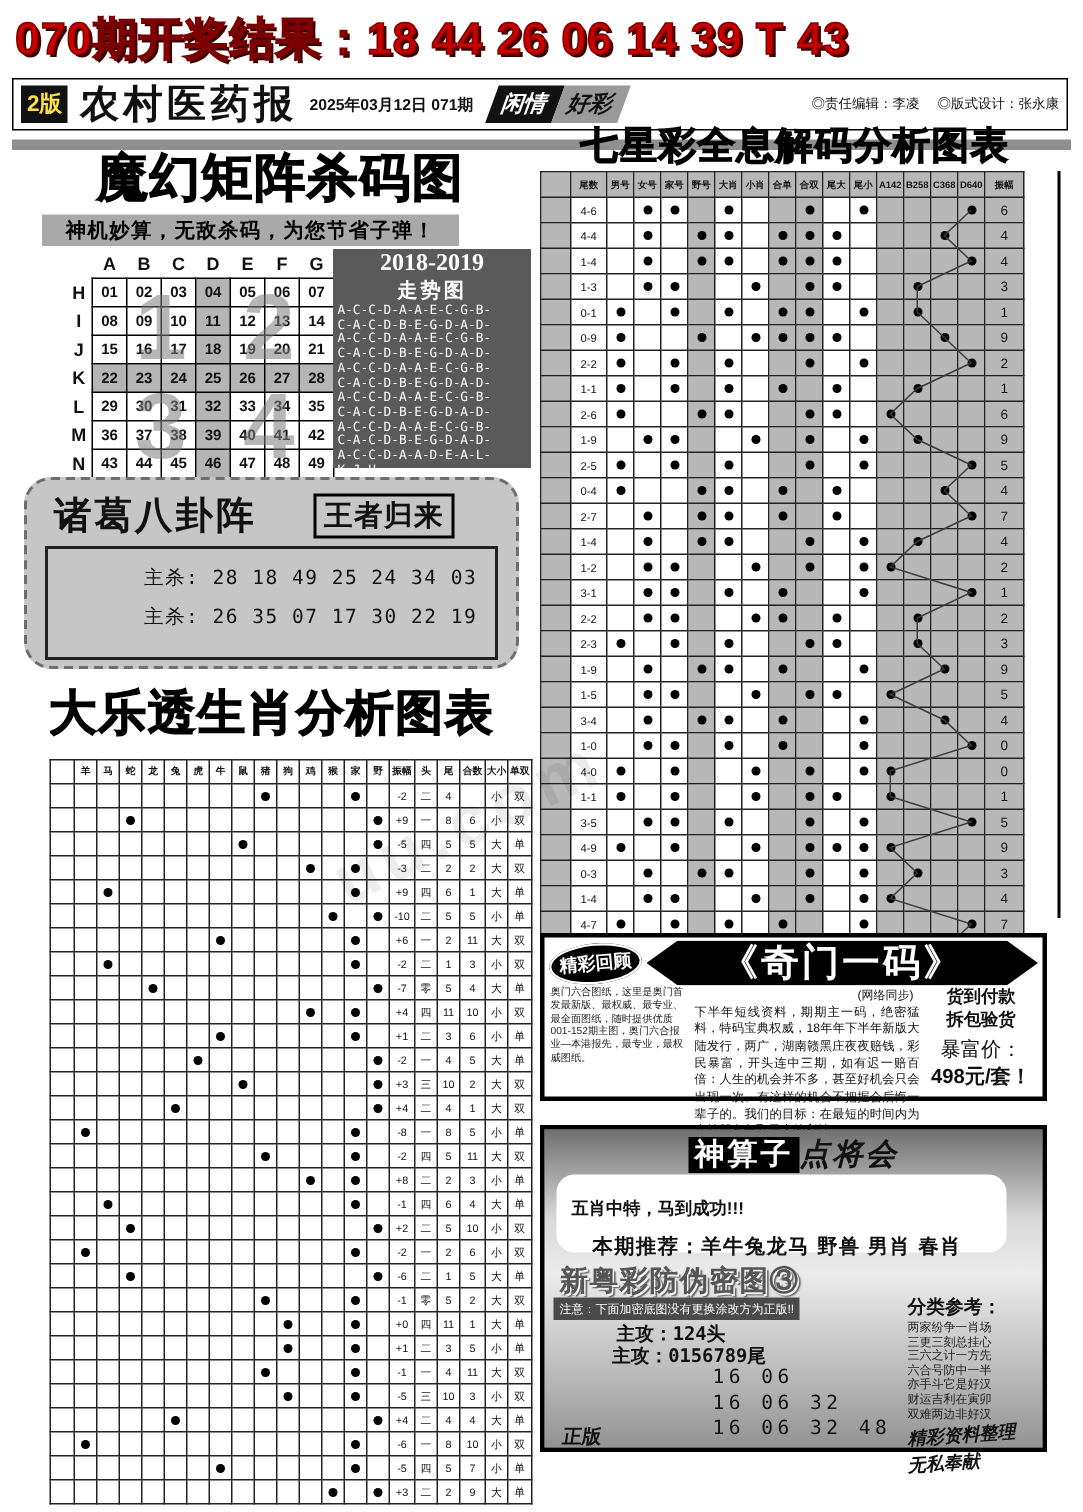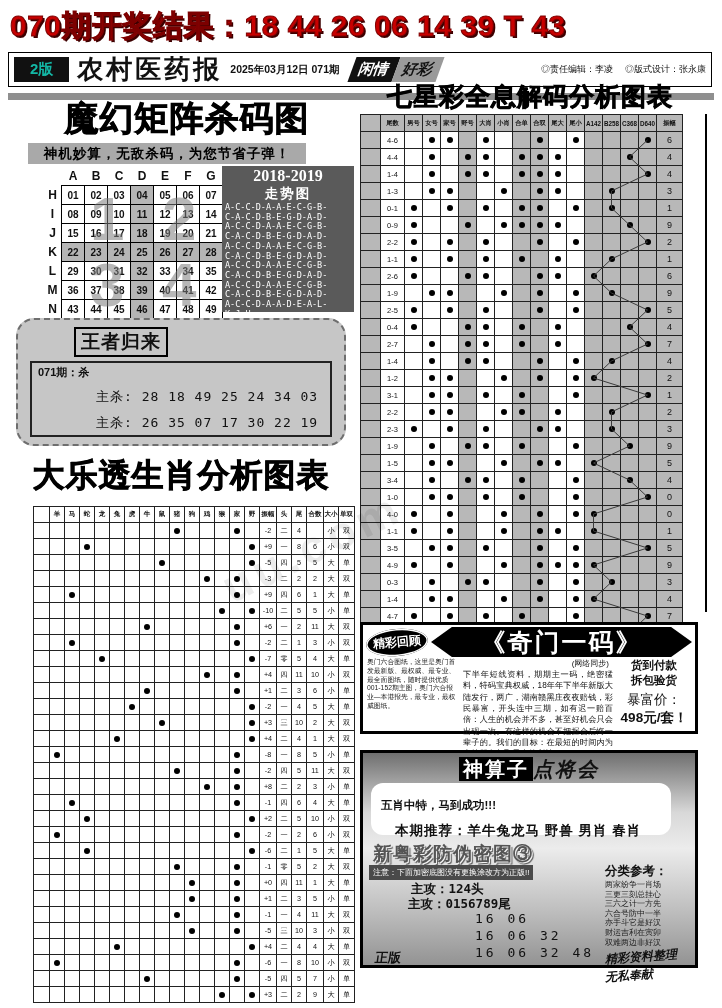--- a/index.html
+++ b/index.html
@@ -7,21 +7,21 @@
         font-family:"Liberation Sans",sans-serif;color:#111;}
   .abs{position:absolute;}
 
   
   .top-banner{left:10px;top:6px;font-size:30px;font-weight:900;color:#c80000;
     text-shadow:2px 2px 0 #3c0000;-webkit-text-stroke:1px #7c0000;letter-spacing:0.5px;white-space:nowrap;}
 
   
   .masthead{left:8px;top:52px;width:704px;height:35px;border:1.5px solid #000;box-sizing:border-box;
     display:flex;align-items:center;padding:0 5px;gap:8px;background:#fff;}
-  .page-badge{background:#111;color:#14b8a6;font-weight:900;font-size:15px;padding:3px 16px;}
+  .page-badge{background:#111;color:#fde047;font-weight:900;font-size:15px;padding:3px 4px;}
   .paper-name{font-family:"Liberation Serif",serif;font-weight:900;font-size:26px;letter-spacing:3px;white-space:nowrap;}
   .date-issue{font-size:10.5px;font-weight:bold;white-space:nowrap;}
   .tab-wrap{display:flex;align-items:stretch;height:25px;transform:skewX(-20deg);margin-left:4px;}
   .tab-left{background:#111;color:#fff;font-size:15px;font-weight:bold;padding:3px 7px;white-space:nowrap;}
   .tab-right{background:#9a9a9a;color:#111;font-size:15px;font-weight:bold;padding:3px 7px;white-space:nowrap;}
   .mast-right{margin-left:auto;display:flex;gap:12px;font-size:9px;white-space:nowrap;}
   .gray-rule{left:8px;top:93px;width:706px;height:7px;background:#8f8f8f;}
 
   
   .big-title{font-weight:900;text-align:center;letter-spacing:1px;color:#000;-webkit-text-stroke:0.8px #000;white-space:nowrap;}
@@ -247,24 +247,24 @@
 A-C-C-D-A-A-E-C-G-B-
 C-A-C-D-B-E-G-D-A-D-
 A-C-C-D-A-A-E-C-G-B-
 C-A-C-D-B-E-G-D-A-D-
 A-C-C-D-A-A-D-E-A-L-
 K-J-H-</div>
   </div>
 
   <div class="abs bagua-box">
     <div class="bagua-head">
+      <span class="bagua-title">诸葛八卦阵</span>
       <span class="bagua-badge">王者归来</span>
     </div>
     <div class="bagua-inner">
-      <div class="bagua-period">071期：杀</div>
       <div class="bagua-kill">主杀: 28 18 49 25 24 34 03</div>
       <div class="bagua-kill">主杀: 26 35 07 17 30 22 19</div>
     </div>
   </div>
 
   <div class="abs big-title" style="left:14px;top:454px;width:334px;font-size:32px;">大乐透生肖分析图表</div>
   <div class="abs dlt-wrap">
     <table class="grid-table dlt-table">
         <colgroup>
           <col style="width:16px">

